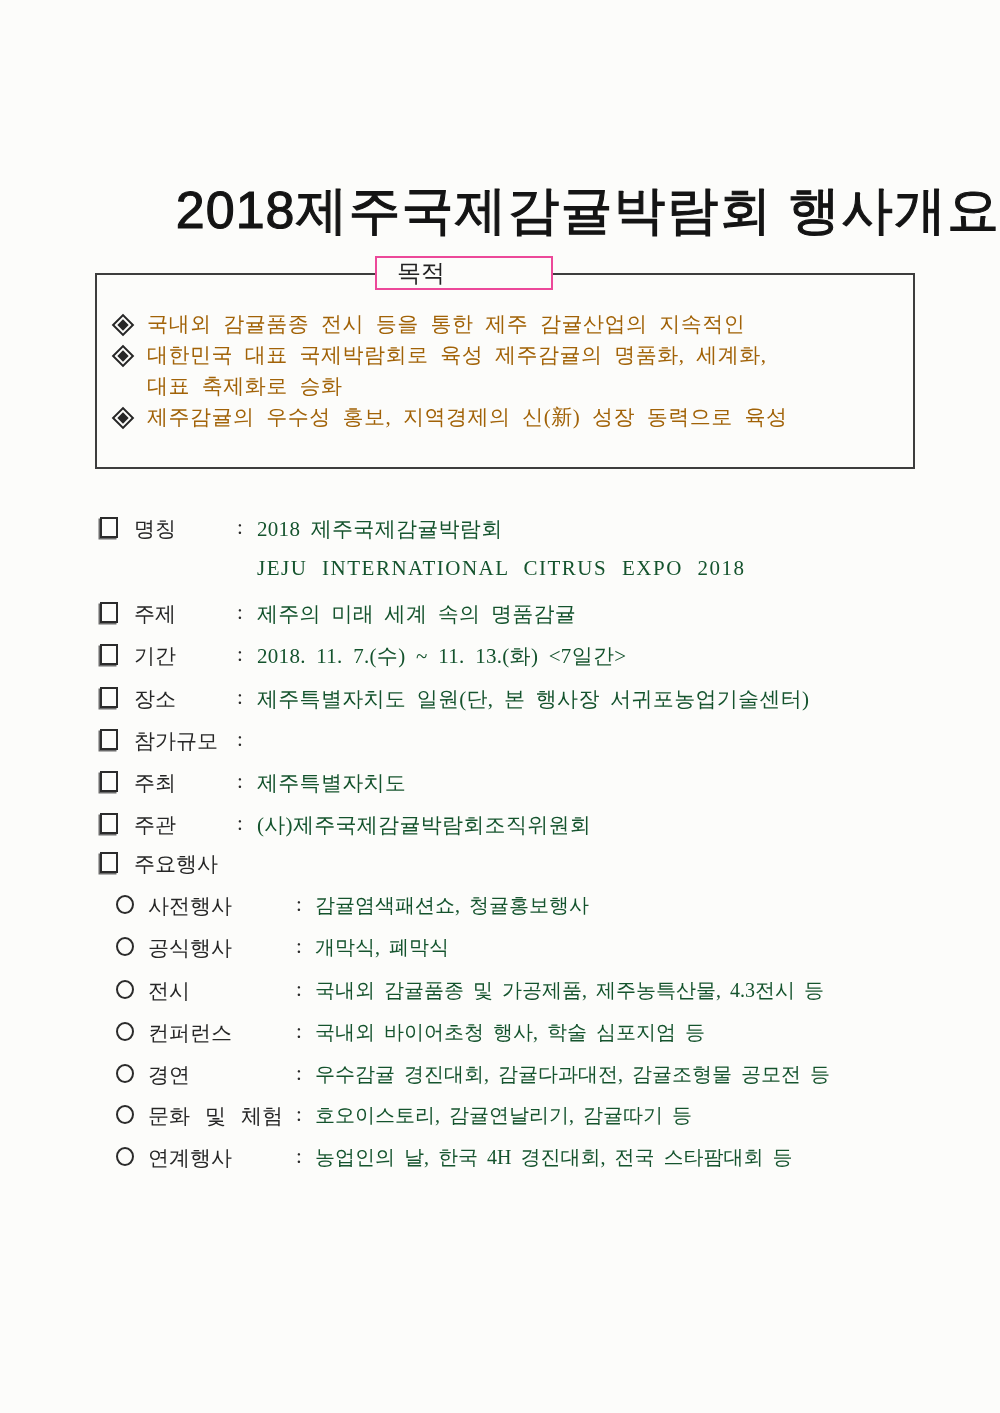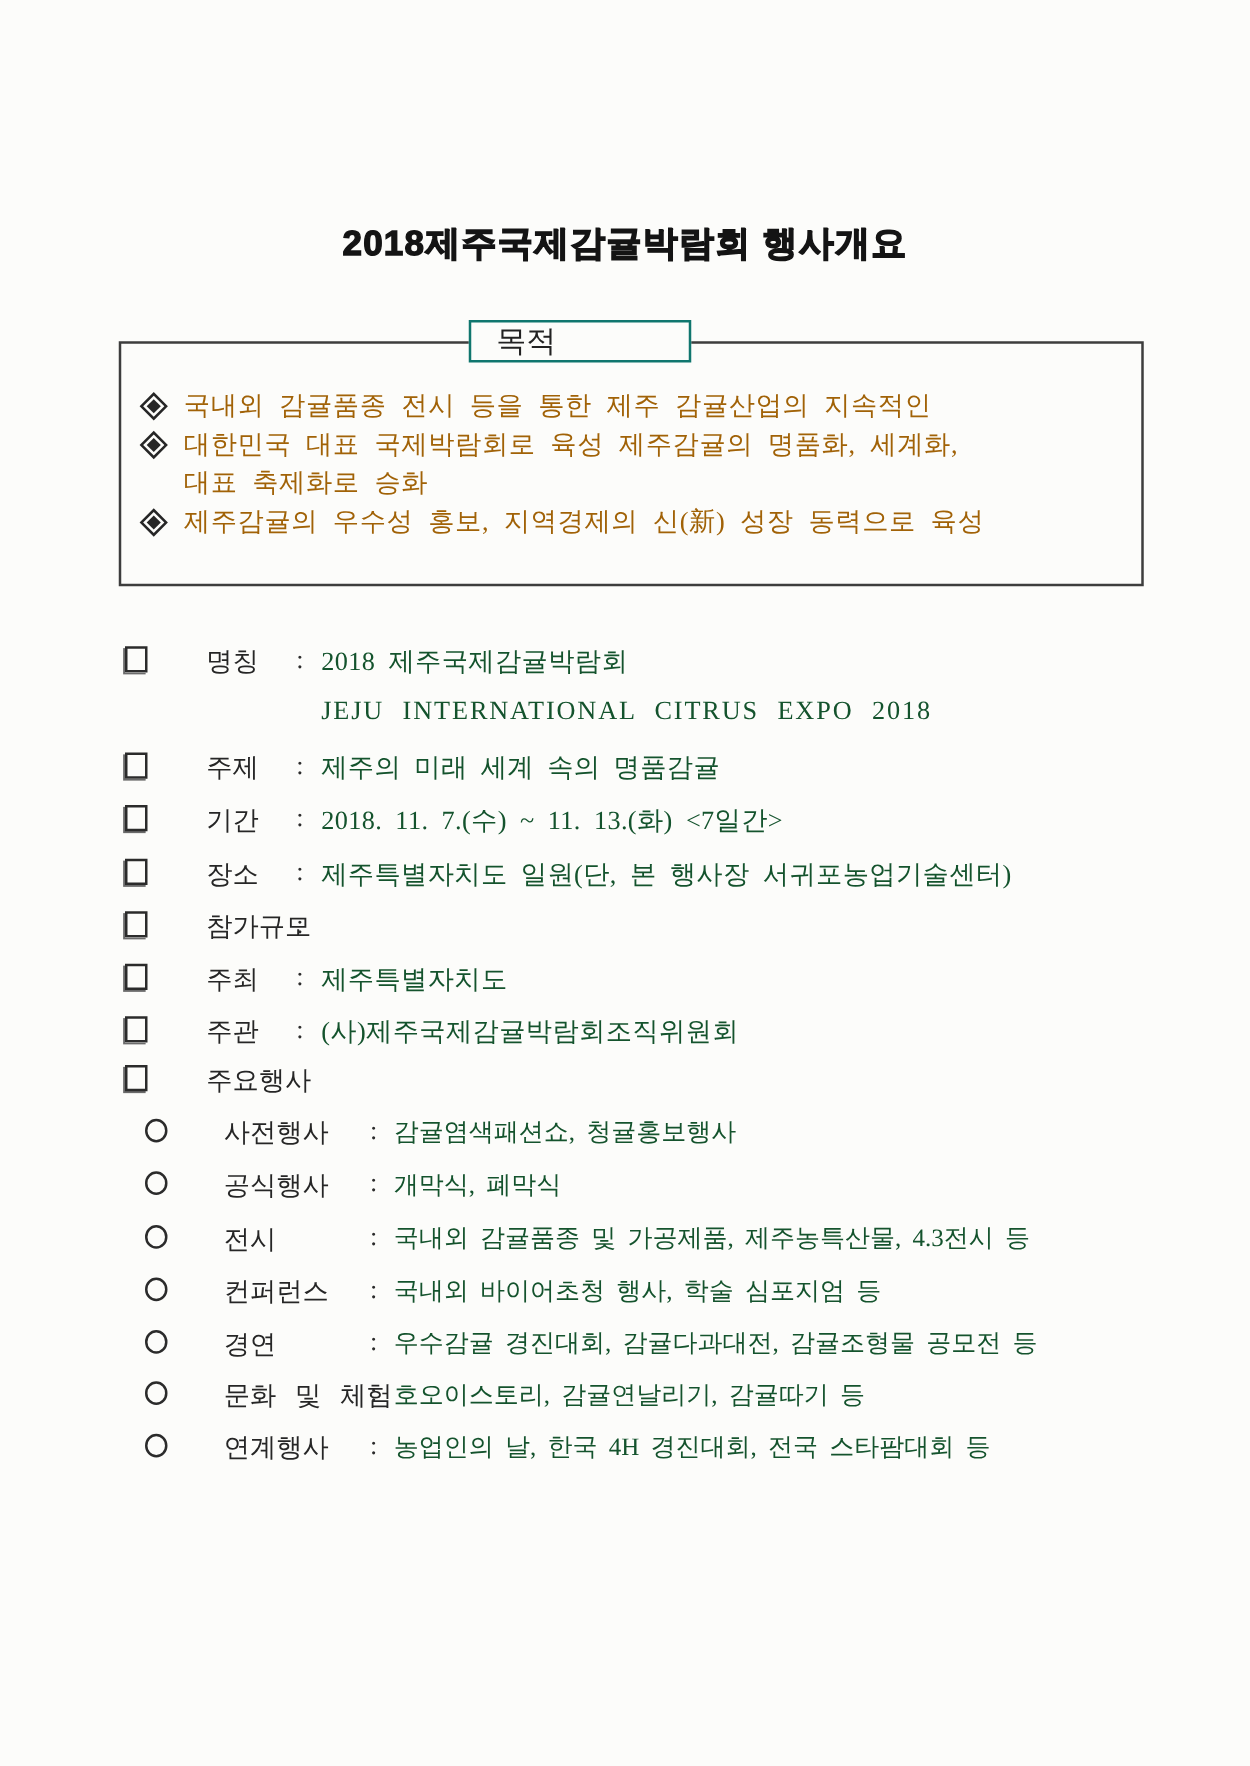--- a/index.html
+++ b/index.html
@@ -9,35 +9,35 @@
     font-family:"Liberation Serif","DejaVu Serif",serif;
     color:#2d2d2d;
     position:relative;
     overflow:hidden;
   }
   .page { position:absolute; inset:0; }
 
   
   .title {
     position:absolute; top:176px; left:0; width:100%;
-    margin:0; text-align:center;
+    margin:0; text-align:right;
     font-family:"Liberation Sans","DejaVu Sans",sans-serif;
-    font-weight:bold; font-size:28px; letter-spacing:1px;
+    font-weight:normal; font-size:52px; letter-spacing:1px;
     color:#141414;
     -webkit-text-stroke:1.1px #141414;
   }
 
   
   .purpose-box {
     position:absolute; left:95px; top:273px; width:820px; height:196px;
     border:2px solid #3d3d3d; box-sizing:border-box;
   }
   .purpose-heading {
     position:absolute; left:278px; top:-19px; width:178px; height:34px;
-    border:2px solid #0f766e; background:#fcfcfa; box-sizing:border-box;
+    border:2px solid #ec4899; background:#fcfcfa; box-sizing:border-box;
     display:flex; align-items:center; padding:12px 20px;
   }
   .purpose-heading .jtext { font-size:24px; color:#222; }
   .jtext {
     display:inline-block; width:100%;
     text-align:justify; text-align-last:justify;
     word-break:break-all;
   }
   .purpose-list { position:absolute; left:14px; right:10px; top:34px; }
   .p-item { display:flex; }
@@ -57,21 +57,21 @@
   .row { position:absolute; left:0; width:100%; height:30px; font-size:21px; }
   .sq {
     position:absolute; left:100px; top:2px; width:14px; height:17px;
     border:2px solid #2b2b2b; box-sizing:content-box;
     box-shadow:-1.5px 1.5px 0 #6b6b6b;
   }
   .circ {
     position:absolute; left:116px; top:3px; width:14px; height:15px;
     border:2.5px solid #2b2b2b; border-radius:50%;
   }
-  .row .label  { position:absolute; left:134px; width:92px;  letter-spacing:0; color:#262626;margin-left:31px; }
+  .row .label  { position:absolute; left:134px; width:92px;  letter-spacing:0; color:#262626; }
   .row .colon  { position:absolute; left:237px; color:#2b2b2b; }
   .row .value  { position:absolute; left:257px; white-space:nowrap; letter-spacing:0.3px; word-spacing:5px; color:#14532d; }
   .row.sub .label { left:148px; width:135px; }
   .row.sub .colon { left:296px; }
   .row.sub .value { left:315px; font-size:20px; letter-spacing:0; word-spacing:4px; }
   .value.en { letter-spacing:1.5px; word-spacing:8px; }
 </style>
 </head>
 <body>
 

